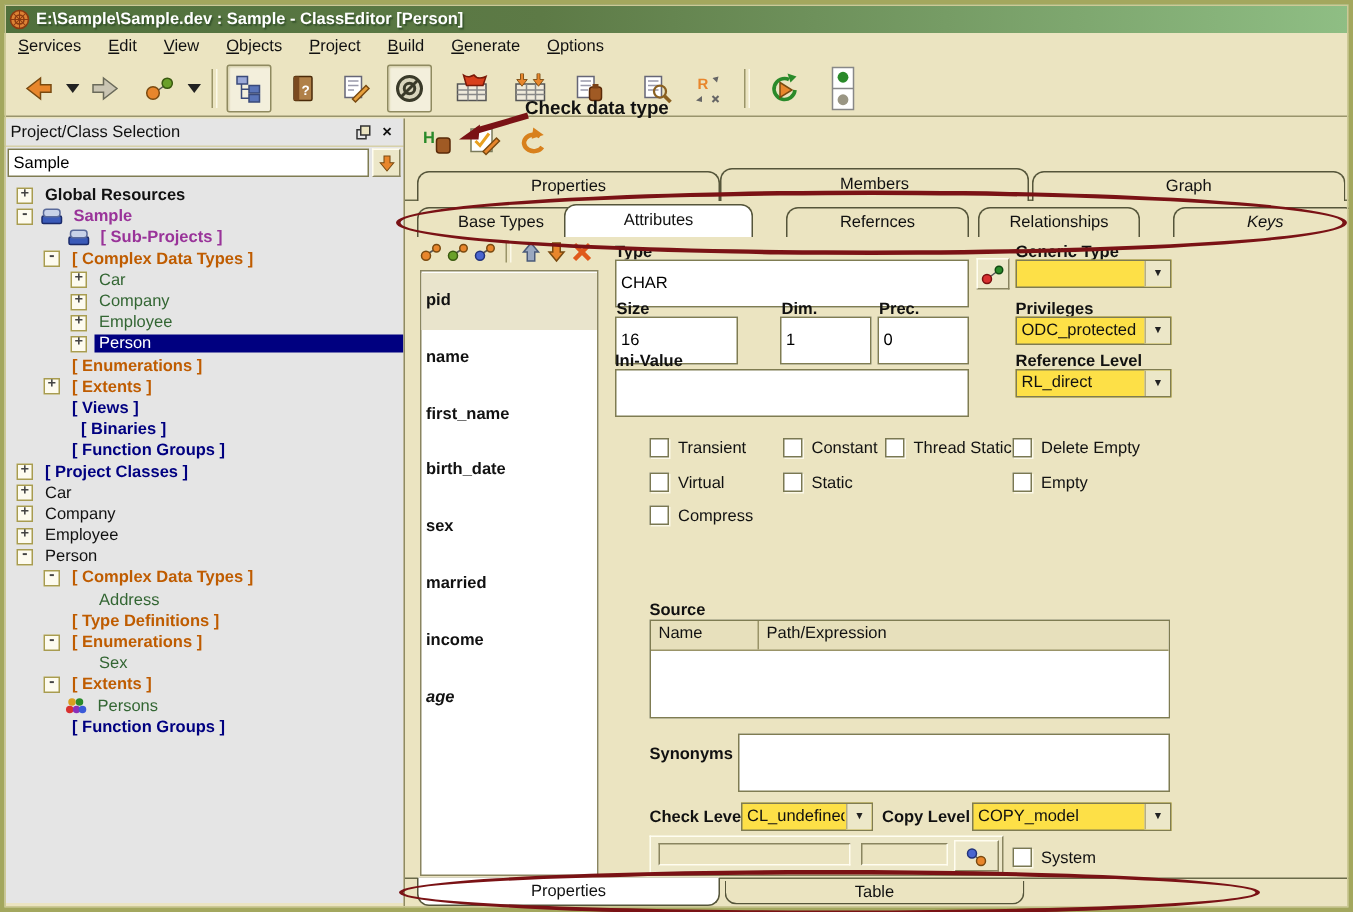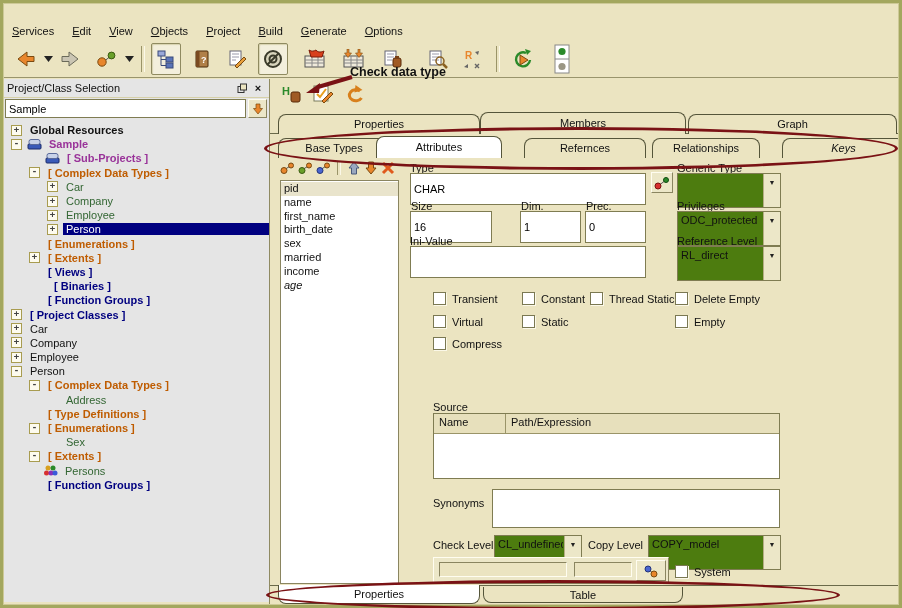--- a/index.html
+++ b/index.html
@@ -46,26 +46,26 @@
   .subtabs{position:absolute;left:0;top:57px;width:629px;height:22px;}
   .tab{position:absolute;box-sizing:border-box;border:1px solid #55553a;border-bottom:none;border-radius:8px 8px 0 0;
        background:#ebe4c1;text-align:center;line-height:18px;cursor:default;top:2px;height:20px;}
   .toptabs .tab.active{top:0;height:22px;line-height:21px;}
   .subtabs .tab{top:2px;height:20px;}
   .subtabs .tab.active{top:0;height:22px;background:#fff;line-height:21px;}
   
   .listbar{position:absolute;left:10px;top:82px;display:flex;align-items:center;gap:3px;}
   .lsep{width:2px;height:14px;margin:0 3px;border-left:1px solid #9a9468;border-right:1px solid #fbf8e8;}
   .attrlist{position:absolute;left:10px;top:101px;width:119px;height:404px;background:#fff;border:1px solid #8a8560;box-sizing:border-box;padding-top:1px;}
-  .attr-item{height:13.8px;line-height:13.8px;padding:0 3px;}
+  .attr-item{height:13.8px;line-height:13.8px;padding:12px 3px;font-weight:bold;}
   .attr-item.sel{background:#e9e4cc;}
   .attr-item.it{font-style:italic;}
-  .flabel{position:absolute;white-space:nowrap;}
+  .flabel{position:absolute;white-space:nowrap;font-weight:bold;}
   .tb{position:absolute;height:32px;background:#fff;border:1px solid #7f7c52;font:11px "Liberation Sans",sans-serif;padding:0 3px;box-sizing:border-box;}
-  .dd{position:absolute;height:35px;background:#4d7c0f;border:1px solid #7f7c52;box-sizing:border-box;}
+  .dd{position:absolute;height:19px;background:#fde047;border:1px solid #7f7c52;box-sizing:border-box;}
   .dd .val{position:absolute;left:3px;top:2px;right:18px;overflow:hidden;white-space:nowrap;}
   .dd .btn{position:absolute;right:0;top:0;bottom:0;width:16px;background:#ece7c8;border-left:1px solid #b5ae84;
      color:#222;font-size:7px;text-align:center;line-height:17px;}
   .molbtn{position:absolute;width:22px;height:21px;background:#ece7c8;border:1px solid;border-color:#fffdf0 #8a8560 #8a8560 #fffdf0;display:flex;align-items:center;justify-content:center;box-sizing:border-box;}
   .cbwrap{position:absolute;display:flex;align-items:center;gap:6px;}
   .cbbox{width:11px;height:11px;background:#fff;border:1px solid #7a7852;box-shadow:1px 1px 0 #fbf8e8;flex:none;}
   .srctable{position:absolute;left:163px;top:334px;width:347px;border:1px solid #7f7c52;background:#fff;box-sizing:border-box;}
   .srchead{display:flex;height:19px;background:#e7e0bc;border-bottom:1px solid #9a9468;}
   .srccell{padding:2px 5px;border-right:1px solid #9a9468;box-sizing:border-box;}
   .srcbody{height:44px;background:#fff;}
@@ -80,20 +80,30 @@
   .annot{z-index:200;pointer-events:none;}
   .ellipse{position:absolute;border:3px solid #7a1215;border-radius:50%;}
   .annot-label{position:absolute;left:350px;top:65px;font-weight:bold;font-size:12.5px;color:#111;}
   svg{display:block;}
 </style>
 </head>
 <body>
 
 <div id="app">
 
+  <div class="titlebar">
+    <span>
+        <svg width="14" height="14">
+          <circle cx="7" cy="7" r="6" fill="#dd8134" stroke="#8a3a10"></circle>
+          <circle cx="7" cy="7" r="3" fill="none" stroke="#8a3a10"></circle>
+          <path d="M7 1v12M1 7h12M3 3l8 8M11 3l-8 8" stroke="#8a3a10" stroke-width="0.7"></path>
+        </svg>
+      </span>
+    <span class="titletext">E:\Sample\Sample.dev : Sample - ClassEditor [Person]</span>
+  </div>
 
   <div class="menubar">
       <span class="menu-item"><u>S</u>ervices</span>
       <span class="menu-item"><u>E</u>dit</span>
       <span class="menu-item"><u>V</u>iew</span>
       <span class="menu-item"><u>O</u>bjects</span>
       <span class="menu-item"><u>P</u>roject</span>
       <span class="menu-item"><u>B</u>uild</span>
       <span class="menu-item"><u>G</u>enerate</span>
       <span class="menu-item"><u>O</u>ptions</span>

